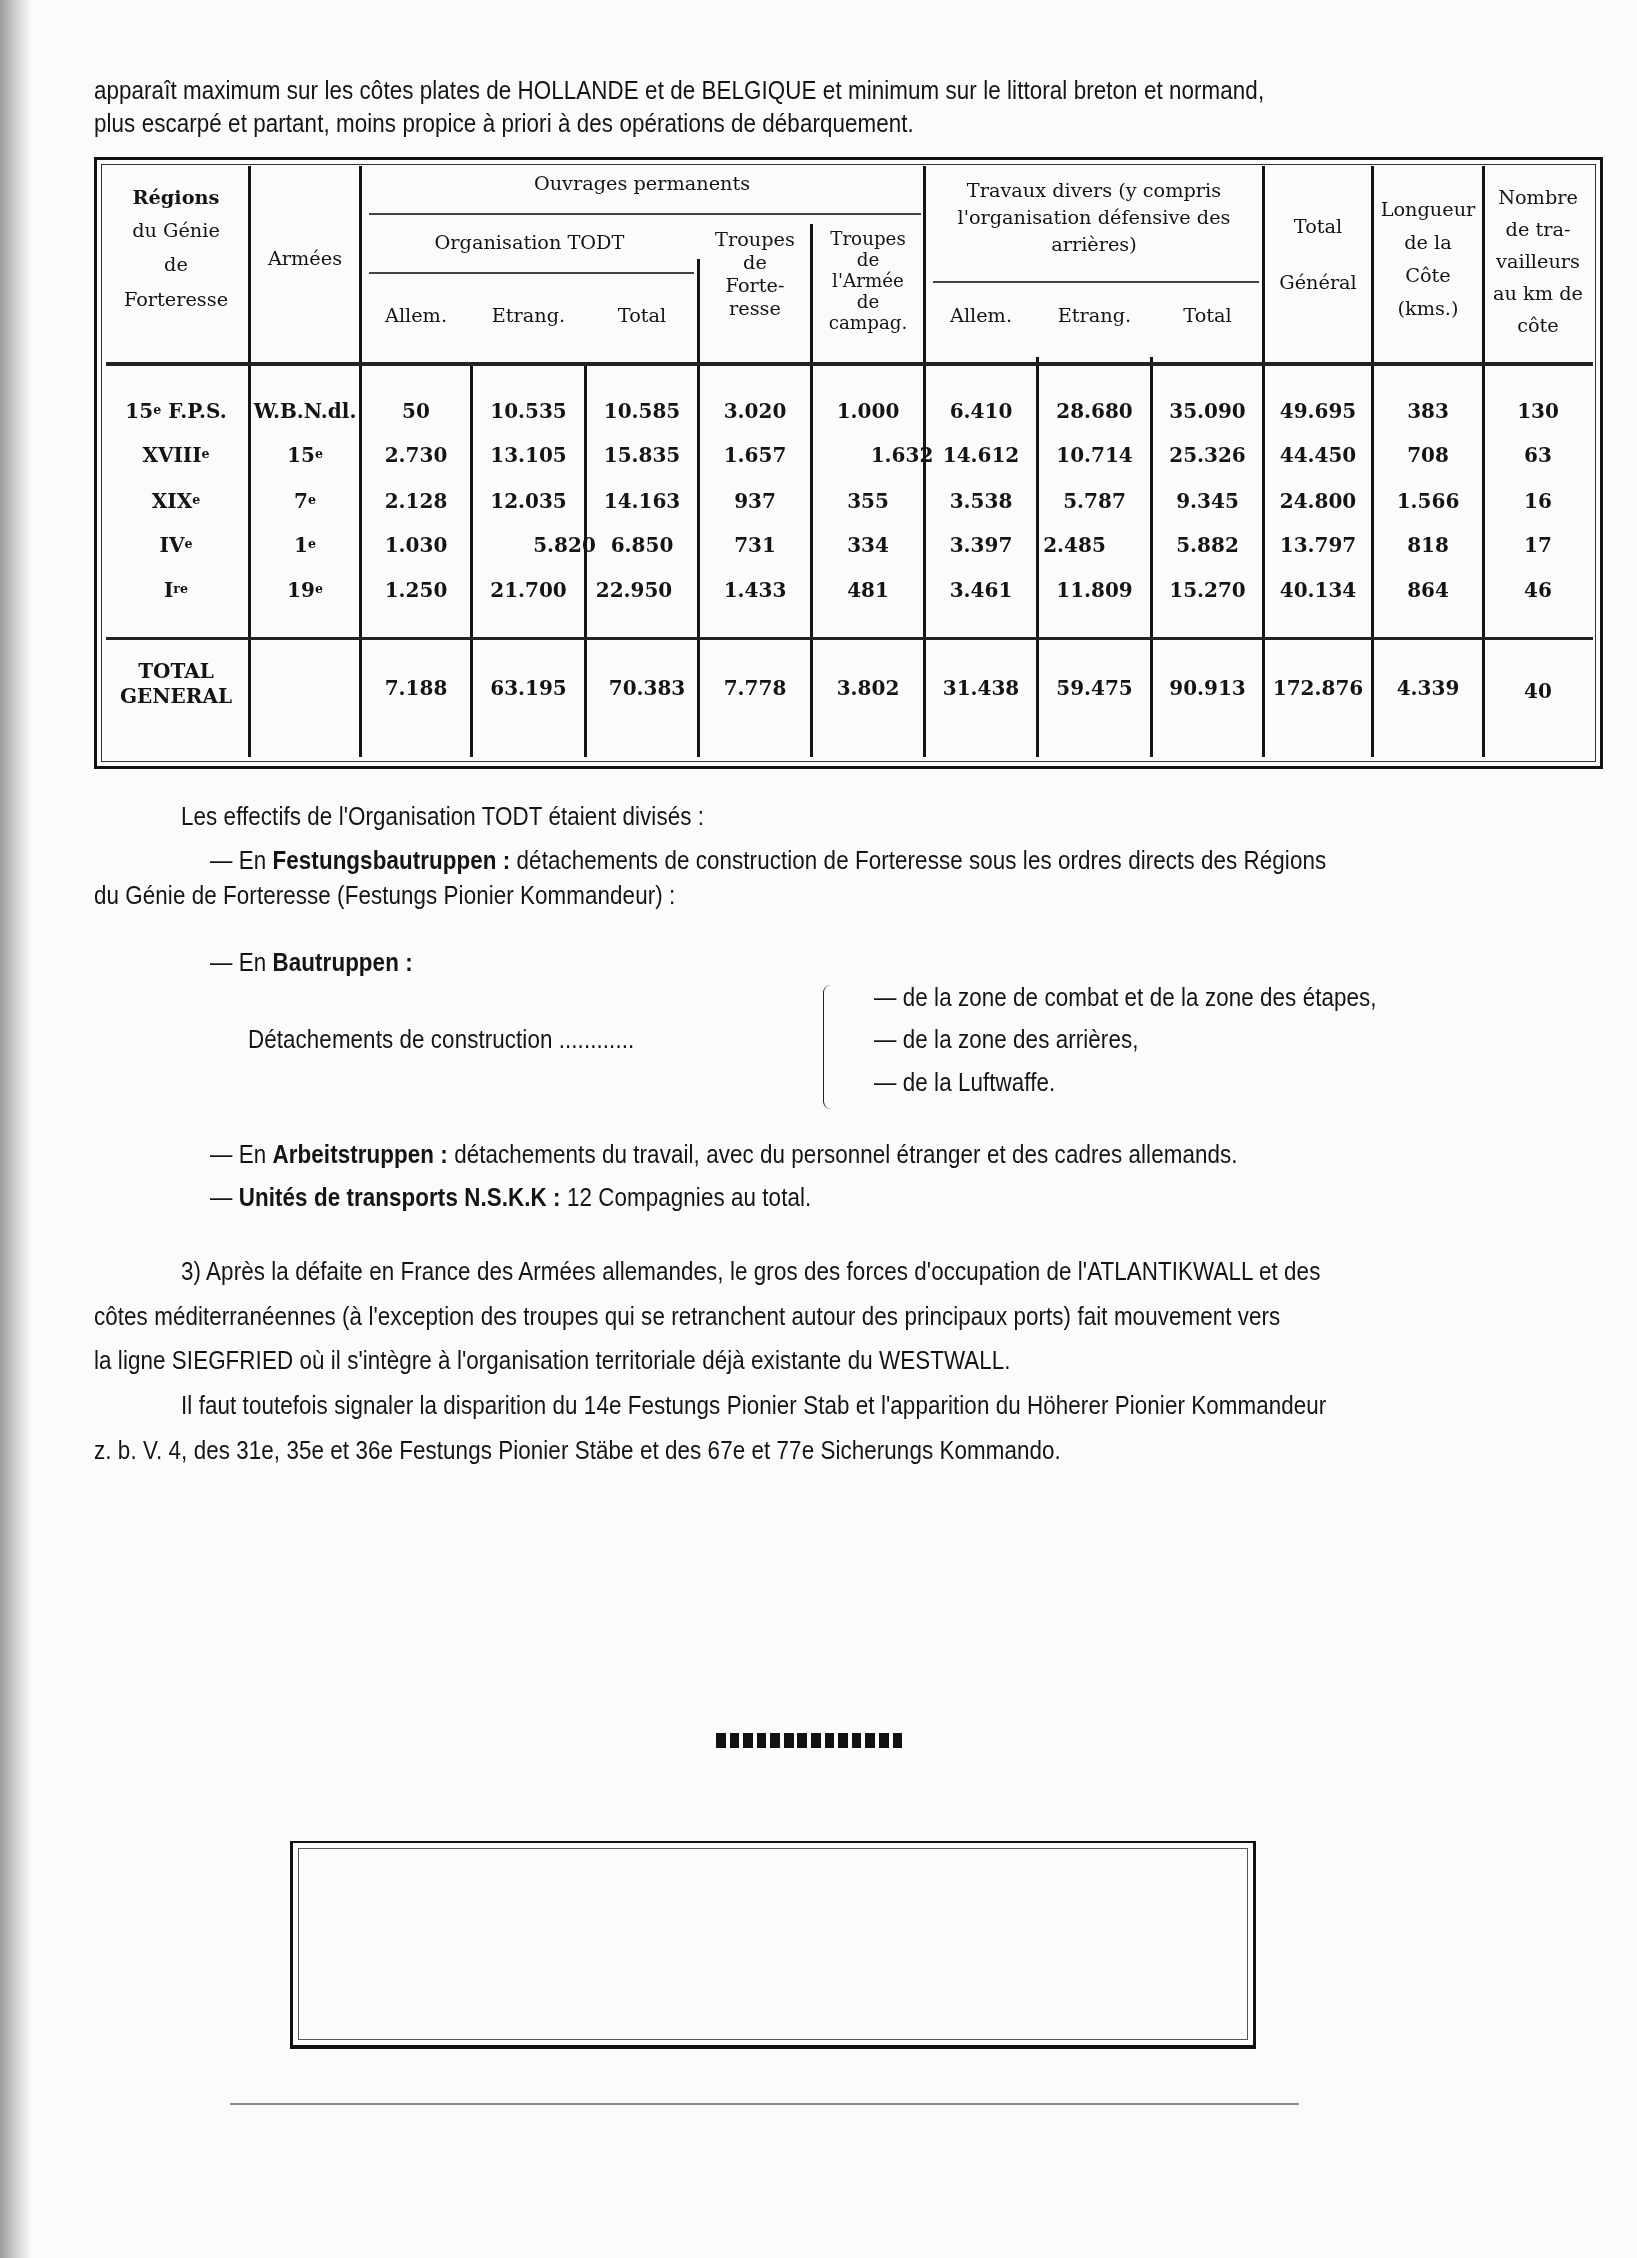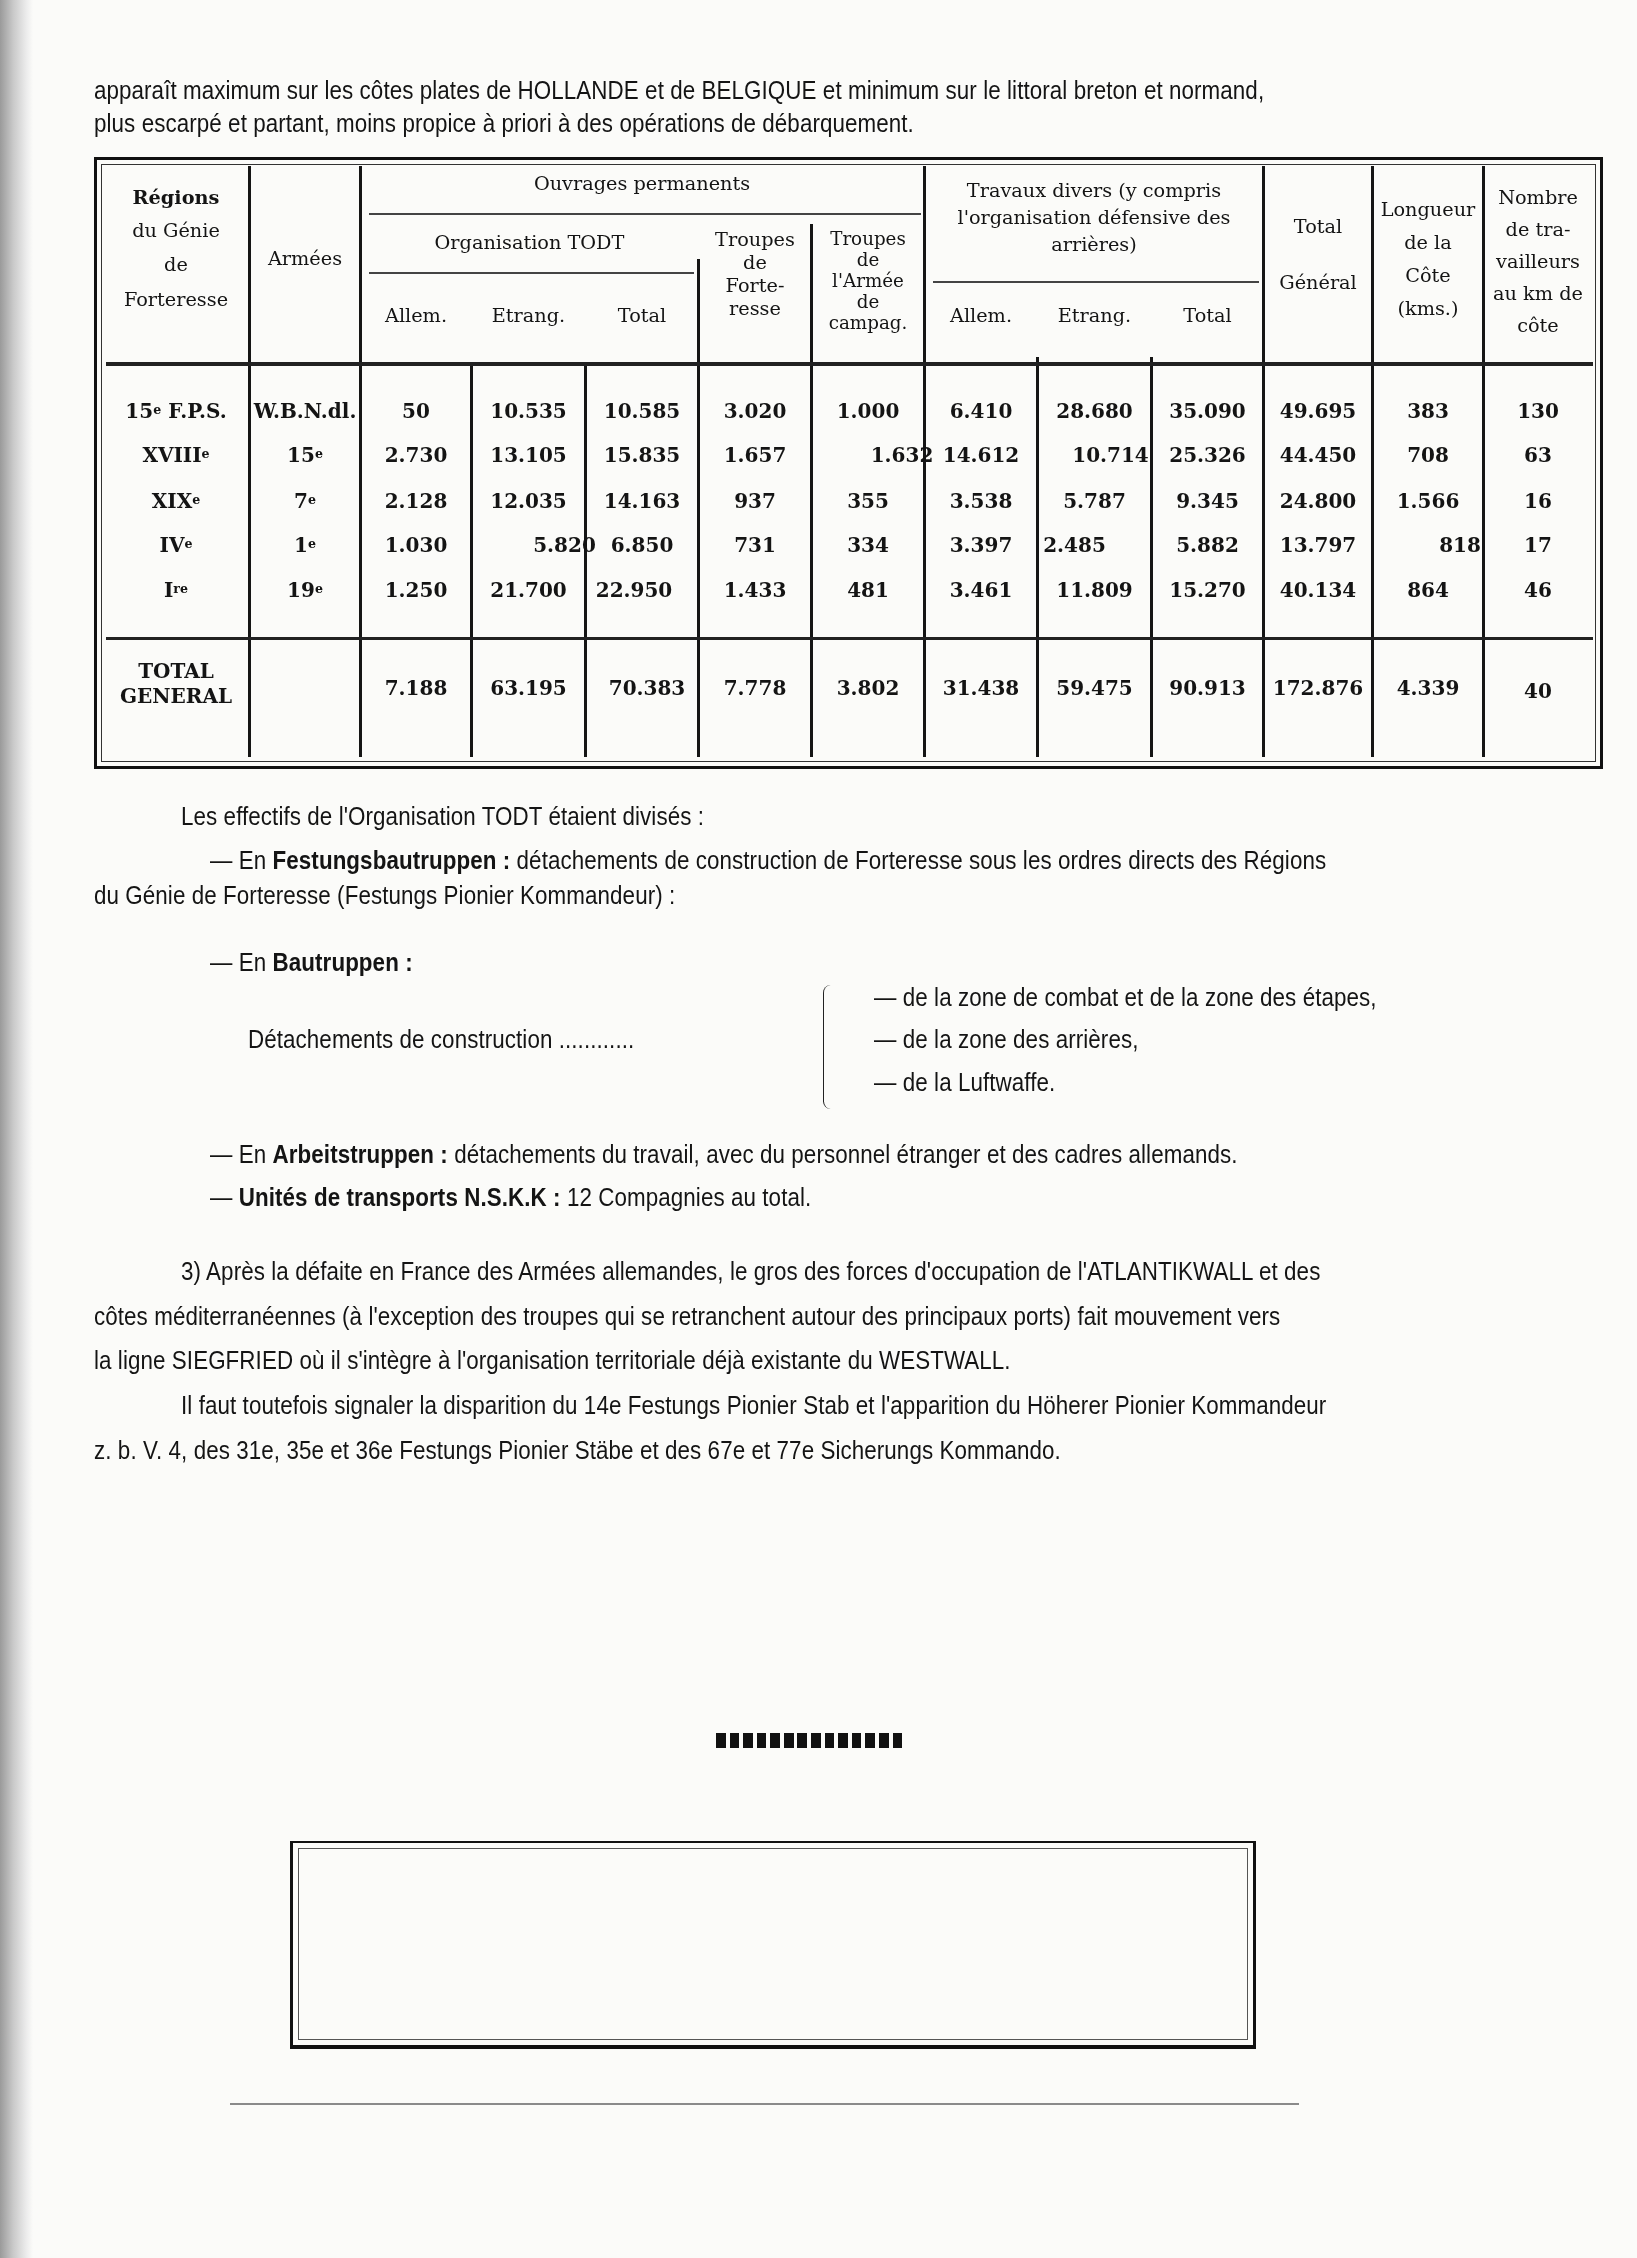--- a/index.html
+++ b/index.html
@@ -134,21 +134,21 @@
     <div class="td" style="left: 1374px; top: 399px; width: 108px;">383</div>
     <div class="td" style="left: 1485px; top: 399px; width: 106px;">130</div>
     <div class="td" style="left: 106px; top: 443px; width: 140px;"><span>XVIII</span><sup>e</sup><span></span></div>
     <div class="td" style="left: 251px; top: 443px; width: 108px;"><span>15</span><sup>e</sup></div>
     <div class="td" style="left: 362px; top: 443px; width: 108px;">2.730</div>
     <div class="td" style="left: 473px; top: 443px; width: 111px;">13.105</div>
     <div class="td" style="left: 587px; top: 443px; width: 110px;">15.835</div>
     <div class="td" style="left: 700px; top: 443px; width: 110px;">1.657</div>
     <div class="td" style="left: 813px; top: 443px; width: 110px; padding-left: 34px;">1.632</div>
     <div class="td" style="left: 926px; top: 443px; width: 110px;">14.612</div>
-    <div class="td" style="left: 1039px; top: 443px; width: 111px; padding-left: 16px;">10.714</div>
+    <div class="td" style="left: 1039px; top: 443px; width: 111px;">10.714</div>
     <div class="td" style="left: 1153px; top: 443px; width: 109px;">25.326</div>
     <div class="td" style="left: 1265px; top: 443px; width: 106px;">44.450</div>
     <div class="td" style="left: 1374px; top: 443px; width: 108px;">708</div>
     <div class="td" style="left: 1485px; top: 443px; width: 106px;">63</div>
     <div class="td" style="left: 106px; top: 489px; width: 140px;"><span>XIX</span><sup>e</sup><span></span></div>
     <div class="td" style="left: 251px; top: 489px; width: 108px;"><span>7</span><sup>e</sup></div>
     <div class="td" style="left: 362px; top: 489px; width: 108px;">2.128</div>
     <div class="td" style="left: 473px; top: 489px; width: 111px;">12.035</div>
     <div class="td" style="left: 587px; top: 489px; width: 110px;">14.163</div>
     <div class="td" style="left: 700px; top: 489px; width: 110px;">937</div>
@@ -163,21 +163,21 @@
     <div class="td" style="left: 251px; top: 533px; width: 108px;"><span>1</span><sup>e</sup></div>
     <div class="td" style="left: 362px; top: 533px; width: 108px;">1.030</div>
     <div class="td" style="left: 473px; top: 533px; width: 111px; padding-left: 36px;">5.820</div>
     <div class="td" style="left: 587px; top: 533px; width: 110px;">6.850</div>
     <div class="td" style="left: 700px; top: 533px; width: 110px;">731</div>
     <div class="td" style="left: 813px; top: 533px; width: 110px;">334</div>
     <div class="td" style="left: 926px; top: 533px; width: 110px;">3.397</div>
     <div class="td" style="left: 1019px; top: 533px; width: 111px;">2.485</div>
     <div class="td" style="left: 1153px; top: 533px; width: 109px;">5.882</div>
     <div class="td" style="left: 1265px; top: 533px; width: 106px;">13.797</div>
-    <div class="td" style="left: 1406px; top: 533px; width: 108px;">818</div>
+    <div class="td" style="left: 1374px; top: 533px; width: 108px;">818</div>
     <div class="td" style="left: 1485px; top: 533px; width: 106px;">17</div>
     <div class="td" style="left: 106px; top: 578px; width: 140px;"><span>I</span><sup>re</sup><span></span></div>
     <div class="td" style="left: 251px; top: 578px; width: 108px;"><span>19</span><sup>e</sup></div>
     <div class="td" style="left: 362px; top: 578px; width: 108px;">1.250</div>
     <div class="td" style="left: 473px; top: 578px; width: 111px;">21.700</div>
     <div class="td" style="left: 587px; top: 578px; width: 94px;">22.950</div>
     <div class="td" style="left: 700px; top: 578px; width: 110px;">1.433</div>
     <div class="td" style="left: 813px; top: 578px; width: 110px;">481</div>
     <div class="td" style="left: 926px; top: 578px; width: 110px;">3.461</div>
     <div class="td" style="left: 1039px; top: 578px; width: 111px;">11.809</div>

